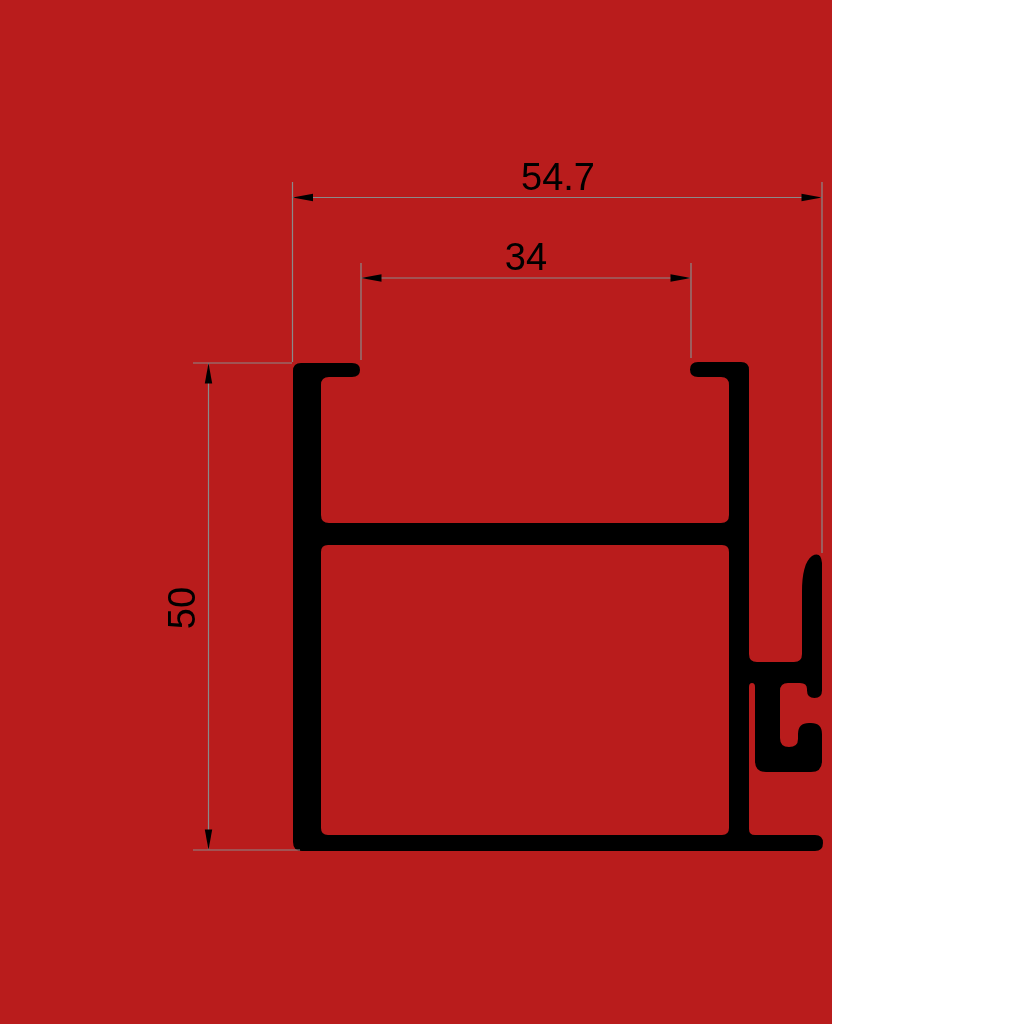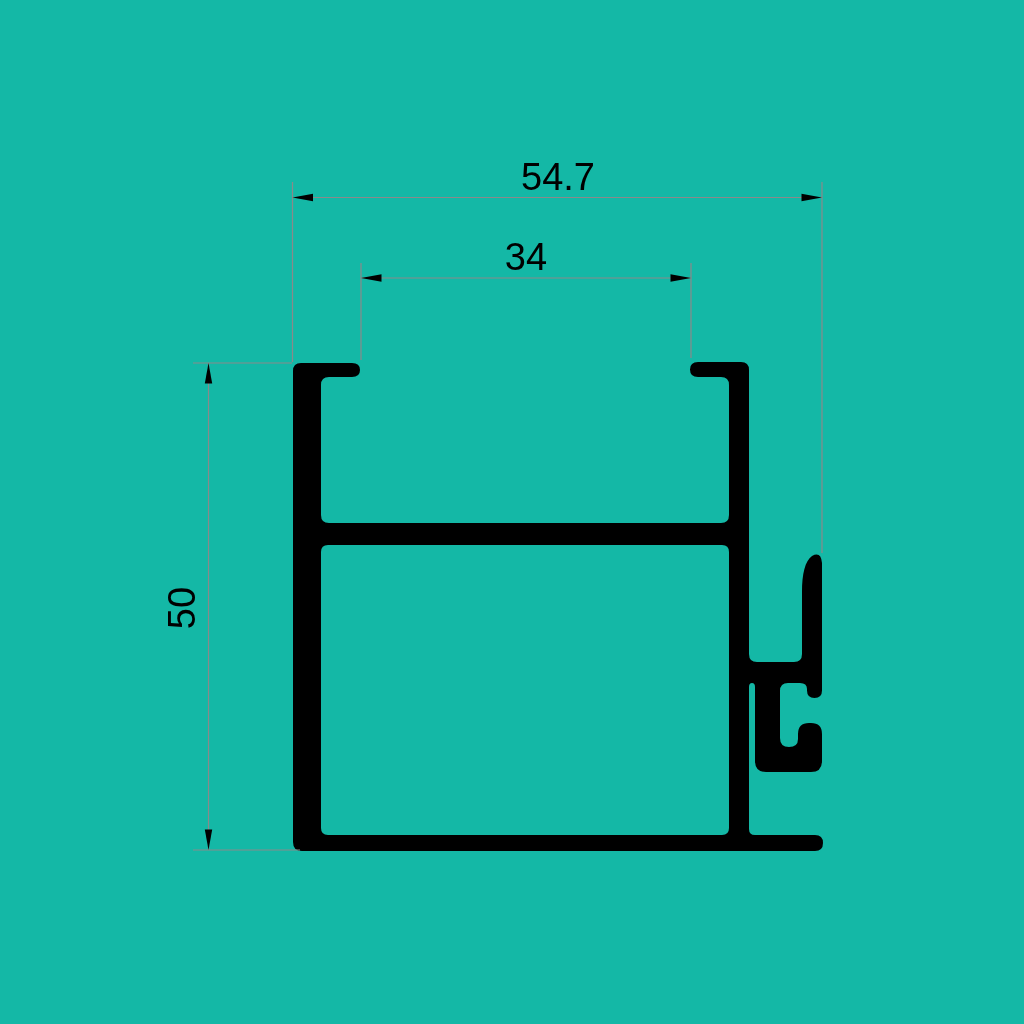--- a/index.html
+++ b/index.html
@@ -3,23 +3,23 @@
 <meta charset="utf-8">
 <style>
   html, body {
     margin: 0;
     padding: 0;
     background: #ffffff;
     font-family: "Liberation Sans", sans-serif;
   }
   .canvas {
     position: relative;
-    width: 1024px;
+    width: 832px;
     height: 1024px;
-    background: #14b8a6;
+    background: #b91c1c;
     overflow: hidden;
   }
   svg { position: absolute; top: 0; left: 0; }
   .dimline {
     stroke: #8a8a8a;
     stroke-width: 1.2;
     fill: none;
   }
   .arrow { fill: #000000; stroke: none; }
   .dimtext {

